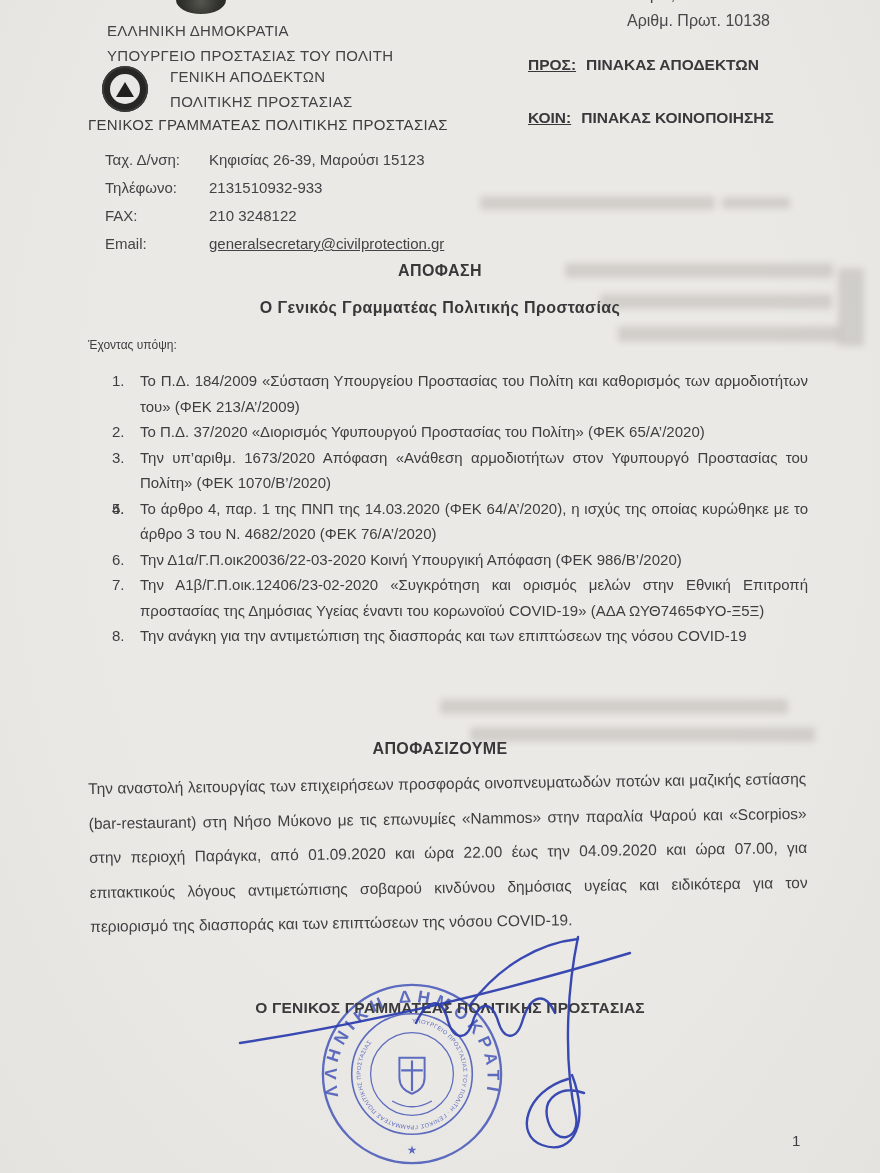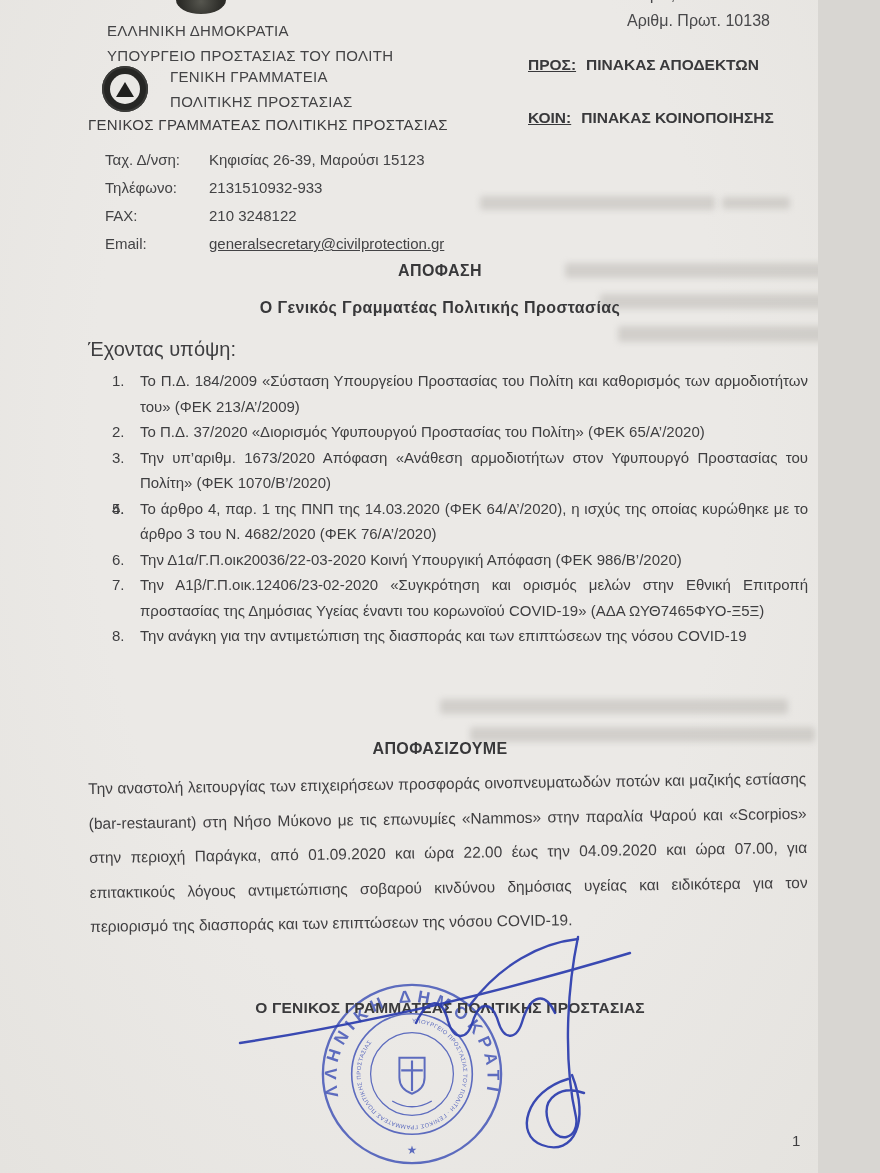--- a/index.html
+++ b/index.html
@@ -1,17 +1,17 @@
 <!DOCTYPE html>
 <html><head>
 <meta charset="utf-8">
 <style>
   html,body{margin:0;padding:0;background:#d8d6d2;}
   .page{
-    position:relative;width:818px;height:1173px;overflow:hidden;
+    position:relative;width:880px;height:1173px;overflow:hidden;
     background:radial-gradient(ellipse at 50% 38%, #ebe9e6 55%, #e5e3df 100%);
     font-family:"Liberation Sans", sans-serif;
     color:#3e3e40;
   }
   .abs{position:absolute;}
   
   .lh-line{font-size:15px;letter-spacing:.3px;color:#434345;white-space:nowrap;}
   .lh-strong{color:#3c3c3e;}
   .gl-logo{width:46px;height:46px;border-radius:50%;background:#262624;
     display:flex;align-items:center;justify-content:center;box-shadow:inset 0 0 0 2px #3a3a38;}
@@ -24,21 +24,21 @@
   .meta-line{font-size:16px;color:#48484a;white-space:nowrap;text-align:right;}
   .recip-row{display:flex;gap:10px;font-size:15.5px;font-weight:bold;color:#39393b;white-space:nowrap;}
   .recip-label{text-decoration:underline;}
   
   .contact-row{display:flex;font-size:15px;color:#434345;line-height:28px;}
   .contact-label{flex:0 0 104px;}
   .contact-value{flex:1;}
   .u{text-decoration:underline;}
   
   .doc-title{width:880px;text-align:center;font-size:16px;font-weight:bold;color:#38383a;letter-spacing:.4px;}
-  .preamble{font-size:20px;}
+  .preamble{font-size:12px;}
   .items{width:720px;}
   .item{position:relative;padding-left:52px;text-align:justify;font-size:15px;line-height:25.5px;color:#3e3e40;}
   .item .num{position:absolute;left:24px;top:0;}
   .decide-p{width:718px;text-align:justify;font-size:15.5px;line-height:34.5px;color:#403f41;transform:rotate(-0.8deg);transform-origin:left top;}
   .sig-text{width:600px;text-align:center;font-size:15.5px;font-weight:bold;color:#3a3a3c;letter-spacing:.2px;z-index:3;}
   .pageno{font-size:15px;color:#3e3e40;}
   .sm{position:absolute;background:rgba(152,148,141,.30);filter:blur(3px);border-radius:3px;}
   .stamp{z-index:2;}
   .sigsvg{z-index:4;}
 </style>
@@ -49,21 +49,21 @@
 
   <div class="abs top-emblem" style="left:176px;top:-14px;"></div>
 
   <div class="abs lh-line" style="left:107px;top:22px;">ΕΛΛΗΝΙΚΗ ΔΗΜΟΚΡΑΤΙΑ</div>
   <div class="abs lh-line" style="left:107px;top:47px;">ΥΠΟΥΡΓΕΙΟ ΠΡΟΣΤΑΣΙΑΣ ΤΟΥ ΠΟΛΙΤΗ</div>
   <div class="abs gl-logo" style="left:102px;top:66px;">
     <div class="gl-inner">
       <div class="gl-tri"></div>
     </div>
   </div>
-  <div class="abs lh-line" style="left:170px;top:68px;">ΓΕΝΙΚΗ ΓΡΑΜΜΑΤΕΙΑ</div>
+  <div class="abs lh-line" style="left:170px;top:68px;">ΓΕΝΙΚΗ ΑΠΟΔΕΚΤΩΝ</div>
   <div class="abs lh-line" style="left:170px;top:93px;">ΠΟΛΙΤΙΚΗΣ ΠΡΟΣΤΑΣΙΑΣ</div>
   <div class="abs lh-line lh-strong" style="left:88px;top:116px;">ΓΕΝΙΚΟΣ ΓΡΑΜΜΑΤΕΑΣ ΠΟΛΙΤΙΚΗΣ ΠΡΟΣΤΑΣΙΑΣ</div>
 
   <div class="abs meta-line" style="left:625px;top:-14px;">Αθήνα, 01-09-2020</div>
   <div class="abs meta-line" style="left:627px;top:12px;">Αριθμ. Πρωτ. 10138</div>
 
   <div class="abs recip-row" style="left:528px;top:56px;">
     <span class="recip-label">ΠΡΟΣ:</span>
     <span>ΠΙΝΑΚΑΣ ΑΠΟΔΕΚΤΩΝ</span>
   </div>

